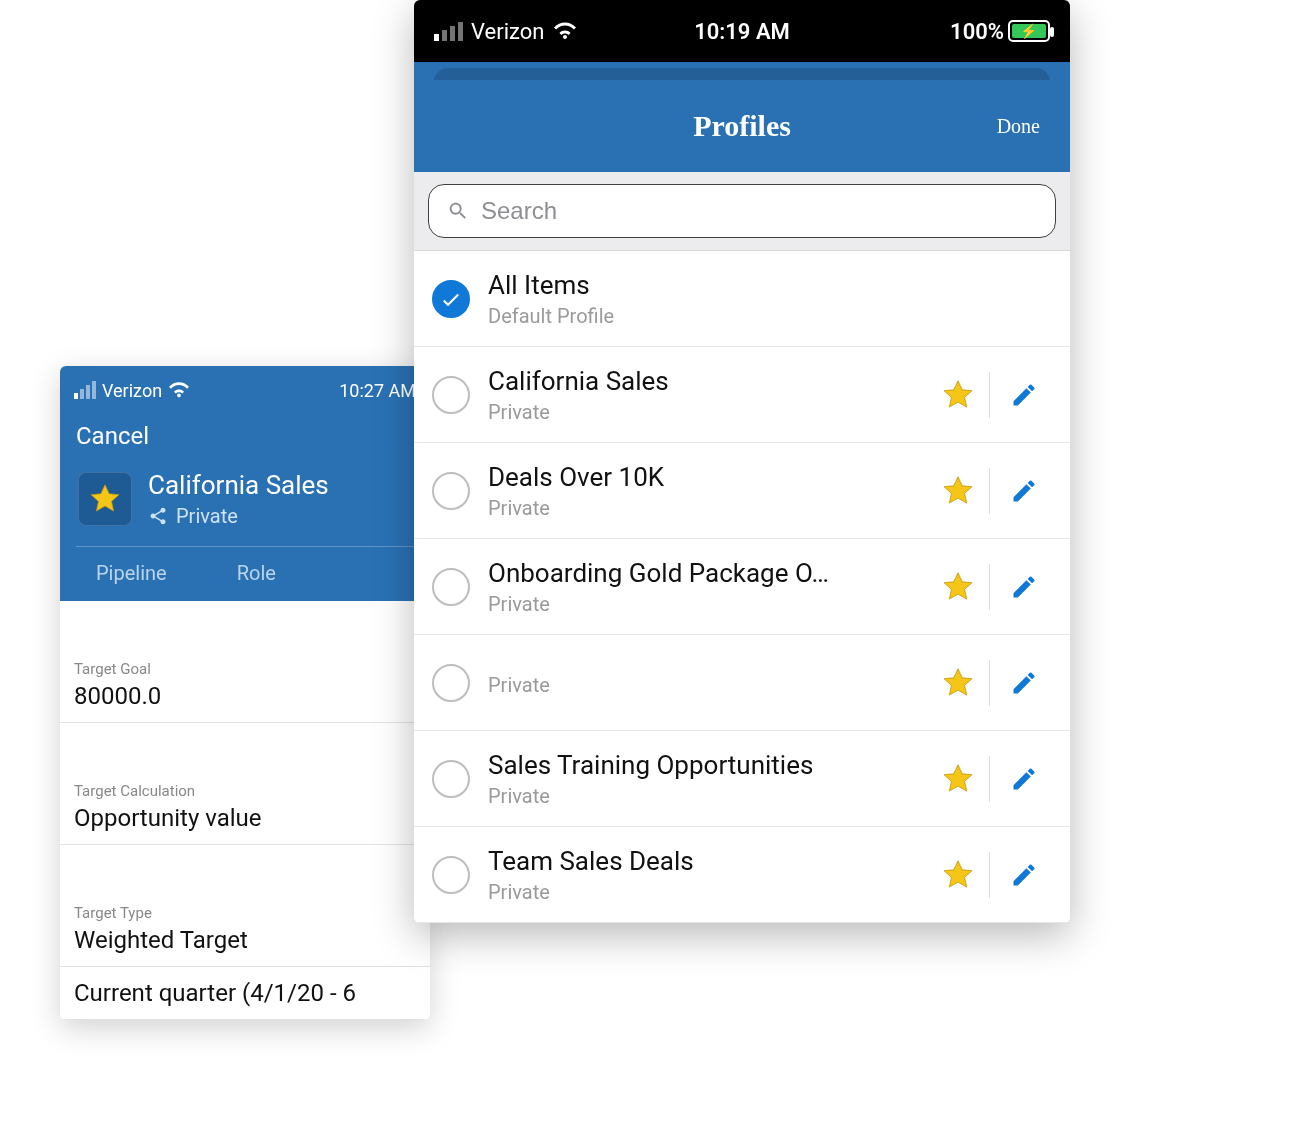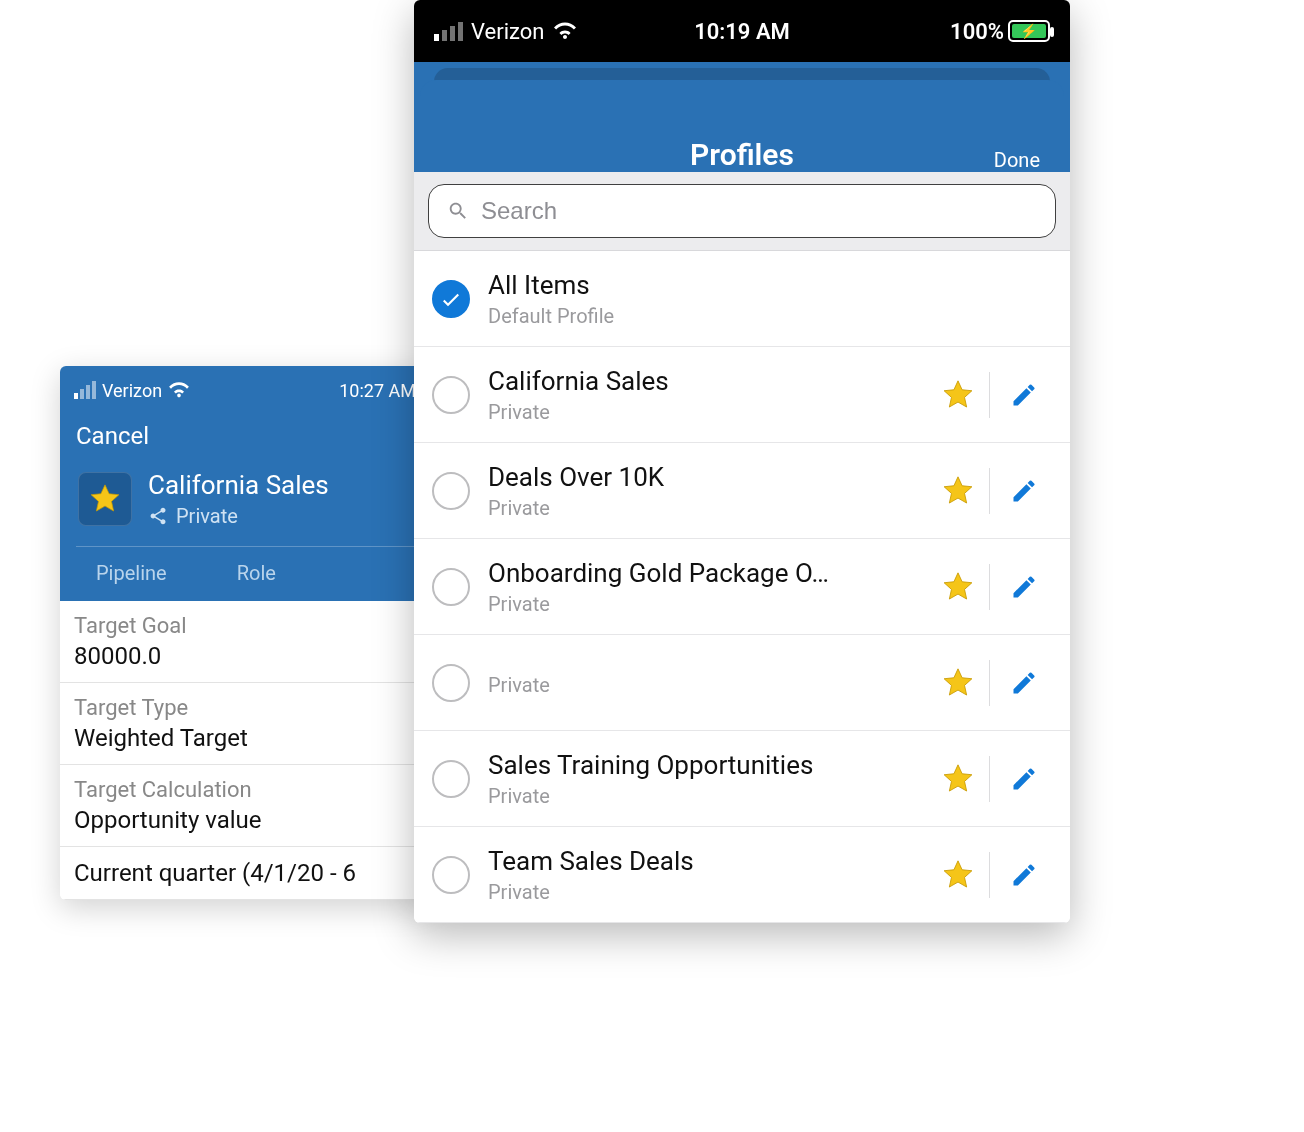--- a/index.html
+++ b/index.html
@@ -57,21 +57,21 @@
     display:flex; gap:70px; padding:0 20px 16px 20px;
     color:#b9d4ec; font-size:20px;
     border-top:1px solid rgba(255,255,255,.25);
     padding-top:14px;
   }
   .p1-fields{background:#fff;}
   .p1-field{
     border-bottom:1px solid #e3e3e3;
     padding:12px 14px;
   }
-  .p1-flabel{color:#888;font-size:22px;margin-bottom:4px;}
+  .p1-flabel{color:#888;font-size:15px;margin-bottom:4px;margin-top:47px;}
   .p1-fvalue{color:#111;font-size:24px;}
 
   
   .phone2 {
     position: absolute;
     left: 414px;
     top: 0;
     width: 656px;
     border-radius: 6px;
     overflow: hidden;
@@ -99,24 +99,25 @@
     background:#2a71b4;
     position:relative;
     padding-top:18px;
   }
   .p2-stacklayer{
     position:absolute;left:20px;right:20px;top:6px;height:14px;
     background:#245f97;border-radius:14px 14px 0 0;
   }
   .p2-navbar{
     background:#2a71b4; color:#fff;
-    height:92px; display:flex; align-items:flex-end; justify-content:center;
+    height:92px; display:flex; align-items:center; justify-content:center;
     position:relative;
     border-radius:16px 16px 0 0;
     margin:0 6px;
+    font-family:Liberation Serif, serif;
   }
   .p2-title{font-size:30px;font-weight:600;}
   .p2-done{position:absolute;right:24px;font-size:20px;}
   .p2-searchwrap{
     background:#ececee; padding:12px 14px;
     border-bottom:1px solid #d8d8db;
   }
   .p2-search{
     background:#fff;border-radius:16px;height:54px;
     display:flex;align-items:center;padding:0 18px;gap:12px;
@@ -200,26 +201,26 @@
       <span>Role</span>
     </div>
   </div>
 
   <div class="p1-fields">
     <div class="p1-field">
       <div class="p1-flabel">Target Goal</div>
       <div class="p1-fvalue">80000.0</div>
     </div>
     <div class="p1-field">
+      <div class="p1-flabel">Target Calculation</div>
+      <div class="p1-fvalue">Opportunity value</div>
+    </div>
+    <div class="p1-field">
       <div class="p1-flabel">Target Type</div>
       <div class="p1-fvalue">Weighted Target</div>
-    </div>
-    <div class="p1-field">
-      <div class="p1-flabel">Target Calculation</div>
-      <div class="p1-fvalue">Opportunity value</div>
     </div>
     <div class="p1-field">
       <div class="p1-fvalue">Current quarter (4/1/20 - 6</div>
     </div>
   </div>
 </div>
 
 <div class="phone2">
   <div class="p2-statusbar">
     <span class="signal">

